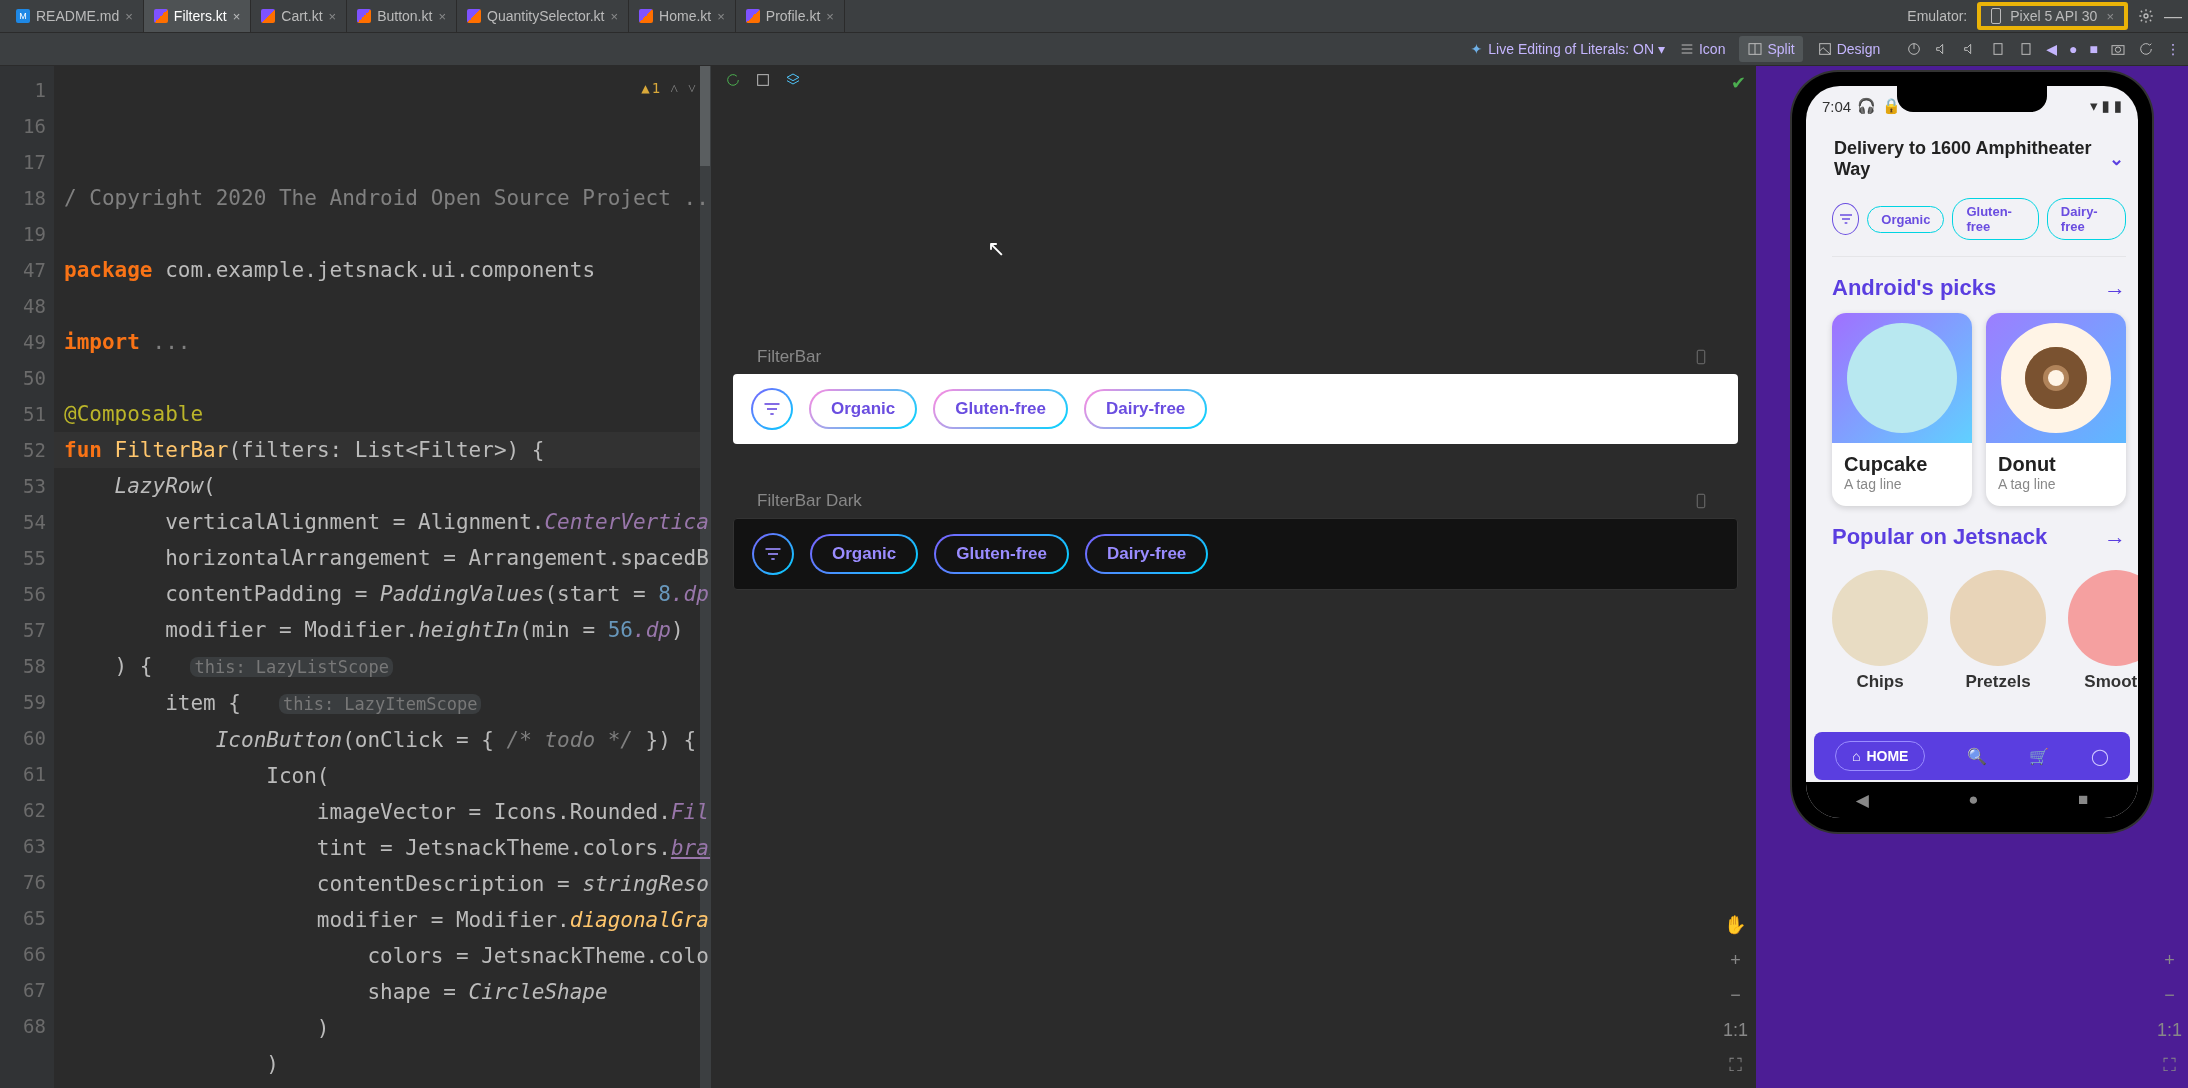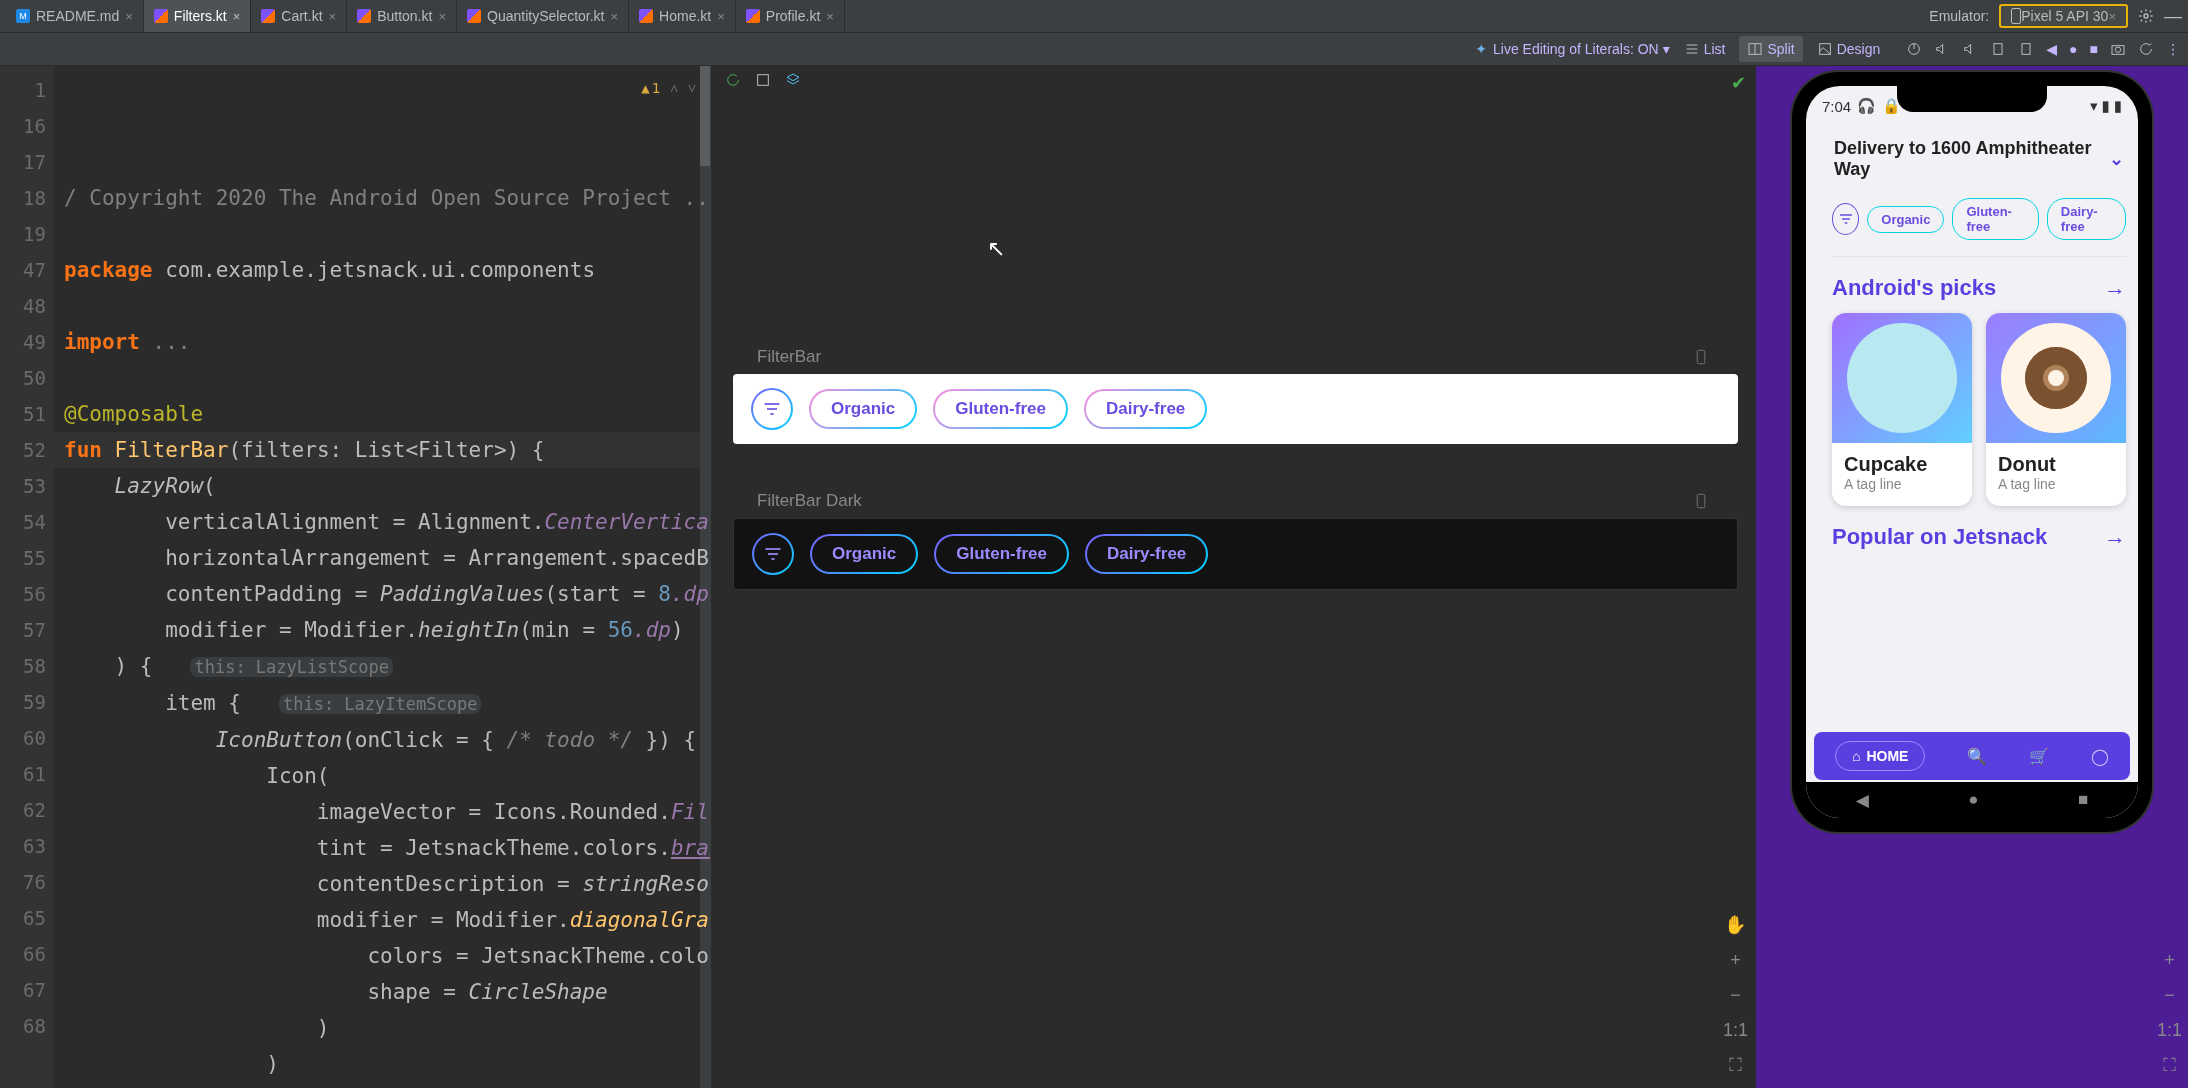--- a/index.html
+++ b/index.html
@@ -7,21 +7,21 @@
 
 
 .topbar { height:32px; background:#3c3f41; display:flex; align-items:center; padding:0 6px; color:#bbb; font-size:14px; }
 .tabs { display:flex; height:100%; }
 .tab { display:flex; align-items:center; gap:6px; padding:0 10px; border-right:1px solid #2b2b2b; cursor:pointer; }
 .tab.active { background:#4e5254; color:#fff; }
 .kt-icon { width:14px; height:14px; background:linear-gradient(135deg,#7f52ff 50%,#ff6f00 50%); border-radius:2px; }
 .md-icon { width:14px; height:14px; background:#1e88e5; border-radius:2px; font-size:9px; line-height:14px; color:#fff; text-align:center; }
 .close-x { opacity:.6; font-size:13px; }
 .top-right { margin-left:auto; display:flex; align-items:center; gap:10px; }
-.device-box { background:#45494a; border:2px solid #eab308; padding:2px 10px; border-radius:3px; display:flex; align-items:center; gap:0; }
+.device-box { background:#45494a; border:4px solid #eab308; padding:2px 10px; border-radius:3px; display:flex; align-items:center; gap:9px; }
 .phone-icon { width:10px; height:16px; border:1.5px solid #bbb; border-radius:2px; }
 .gear { width:16px; height:16px; }
 
 
 .toolbar { height:34px; background:#3c3f41; display:flex; align-items:center; justify-content:flex-end; padding:0 8px; gap:6px; font-size:14px; border-top:1px solid #2b2b2b; border-bottom:1px solid #2b2b2b;}
 .toolbar span { color:#c4b5fd; }
 .chip { display:flex; align-items:center; gap:4px; padding:0 8px; height:26px; }
 .chip.sel { background:#515658; border-radius:3px; }
 .tb-icon { width:16px; height:16px; stroke:#bbb; fill:none; stroke-width:1.5;}
 .tb-icons-right { display:flex; gap:12px; align-items:center; padding-left:12px;}
@@ -152,21 +152,21 @@
   </div>
 </div>
 
 <div class="toolbar">
   <span style="color:#6fb0e6;">✦</span>
   <span><span>Live Editing of Literals: ON</span> <span class="arrow-ico">▾</span></span>
   <div class="chip">
       <svg class="tb-icon" viewBox="0 0 24 24">
         <path d="M4 6h16M4 12h16M4 18h16"></path>
       </svg>
-      <span>List</span>
+      <span>Icon</span>
     </div>
   <div class="chip sel">
       <svg class="tb-icon" viewBox="0 0 24 24">
         <rect x="3" y="4" width="18" height="16"></rect>
         <line x1="12" y1="4" x2="12" y2="20"></line>
       </svg>
       <span>Split</span>
     </div>
   <div class="chip">
       <svg class="tb-icon" viewBox="0 0 24 24">
@@ -399,20 +399,34 @@
               <div class="card-txt">
                   <div class="card-title">Donut</div>
                   <div class="card-sub">A tag line</div>
                 </div>
             </div>
           </div>
           <div class="sect-head">
               <span>Popular on Jetsnack</span>
               <span>→</span>
             </div>
+          <div class="circles-row">
+            <div class="snack-col">
+                <div class="snack-circ" style="background:#e8dcc3;"></div>
+                <div class="snack-name">Chips</div>
+              </div>
+            <div class="snack-col">
+                <div class="snack-circ" style="background:#e8d4b8;"></div>
+                <div class="snack-name">Pretzels</div>
+              </div>
+            <div class="snack-col">
+                <div class="snack-circ" style="background:#f5a0a0;"></div>
+                <div class="snack-name">Smooth</div>
+              </div>
+          </div>
         </div>
         <div class="bottom-nav">
           <div class="home-pill">
               <span>⌂</span>
               <span>HOME</span>
             </div>
           <span class="bn-icon">🔍</span>
           <span class="bn-icon">🛒</span>
           <span class="bn-icon">◯</span>
         </div>

